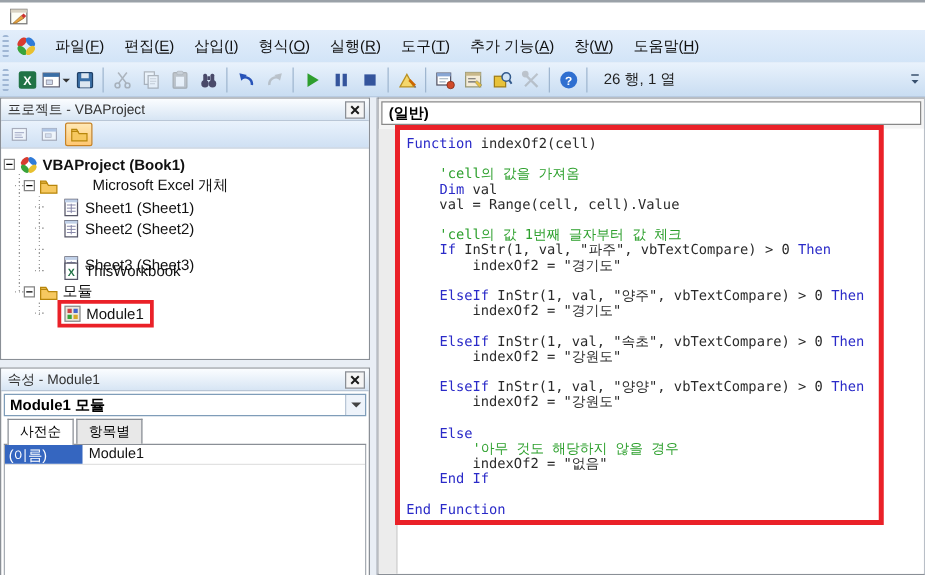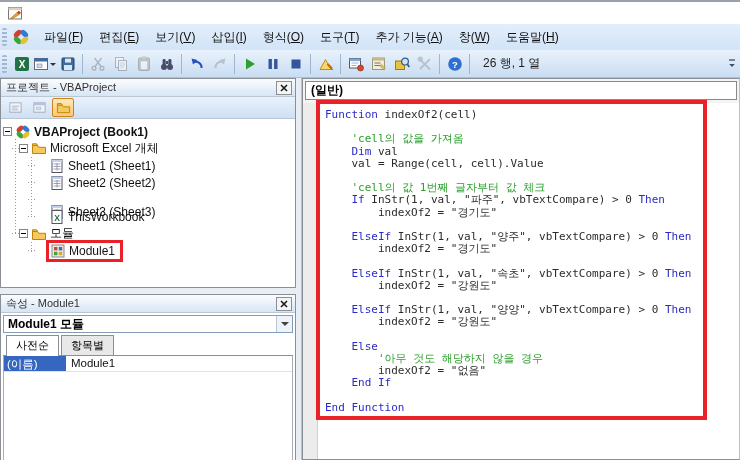--- a/index.html
+++ b/index.html
@@ -123,23 +123,23 @@
         <svg viewBox="0 0 16 16">
           <ellipse cx="5" cy="5" rx="4" ry="2.4" transform="rotate(-45 5 5)" fill="#d83b2f"></ellipse>
           <ellipse cx="11" cy="5" rx="4" ry="2.4" transform="rotate(45 11 5)" fill="#2f7bd8"></ellipse>
           <ellipse cx="5" cy="11" rx="4" ry="2.4" transform="rotate(45 5 11)" fill="#3aa33a"></ellipse>
           <ellipse cx="11" cy="11" rx="4" ry="2.4" transform="rotate(-45 11 11)" fill="#e8c02f"></ellipse>
         </svg>
       </span>
     <nav id="menu-items" style="display:flex;">
         <span class="menu-item">파일(<u>F</u>)</span>
         <span class="menu-item">편집(<u>E</u>)</span>
-        <span class="menu-item">보기(<u>V</u>)</span>
         <span class="menu-item">삽입(<u>I</u>)</span>
         <span class="menu-item">형식(<u>O</u>)</span>
+        <span class="menu-item">실행(<u>R</u>)</span>
         <span class="menu-item">도구(<u>T</u>)</span>
         <span class="menu-item">추가 기능(<u>A</u>)</span>
         <span class="menu-item">창(<u>W</u>)</span>
         <span class="menu-item">도움말(<u>H</u>)</span>
       </nav>
   </div>
 
   <div class="toolbar">
     <span class="grip"></span>
     <div class="tb-buttons" id="toolbar-buttons">
@@ -366,21 +366,21 @@
                 <ellipse cx="11" cy="5" rx="4" ry="2.4" transform="rotate(45 11 5)" fill="#2f7bd8"></ellipse>
                 <ellipse cx="5" cy="11" rx="4" ry="2.4" transform="rotate(45 5 11)" fill="#3aa33a"></ellipse>
                 <ellipse cx="11" cy="11" rx="4" ry="2.4" transform="rotate(-45 11 11)" fill="#e8c02f"></ellipse>
               </svg>
             </span>
             <span class="tlabel">VBAProject (Book1)</span>
           </span>
         </div>
         <div class="trow ind1" style="padding-left: 18px;">
           <span class="exp"></span>
-          <span style="display: inline-flex; align-items: flex-start;">
+          <span style="display: inline-flex; align-items: flex-end; gap: 24px;">
             <span class="ticon">
               <svg viewBox="0 0 16 16">
                 <path d="M1.5 5.5 h5 l1.3 1.8 H14.5 v6.2 H1.5z" fill="#f6c85f" stroke="#b8860b"></path>
                 <path d="M1.5 5.5 V3.8 h4.2 l1 1.7z" fill="#f6c85f" stroke="#b8860b"></path>
               </svg>
             </span>
             <span class="tlabel">Microsoft Excel 개체</span>
           </span>
         </div>
         <div class="trow ind2" style="padding-left: 48px;">

